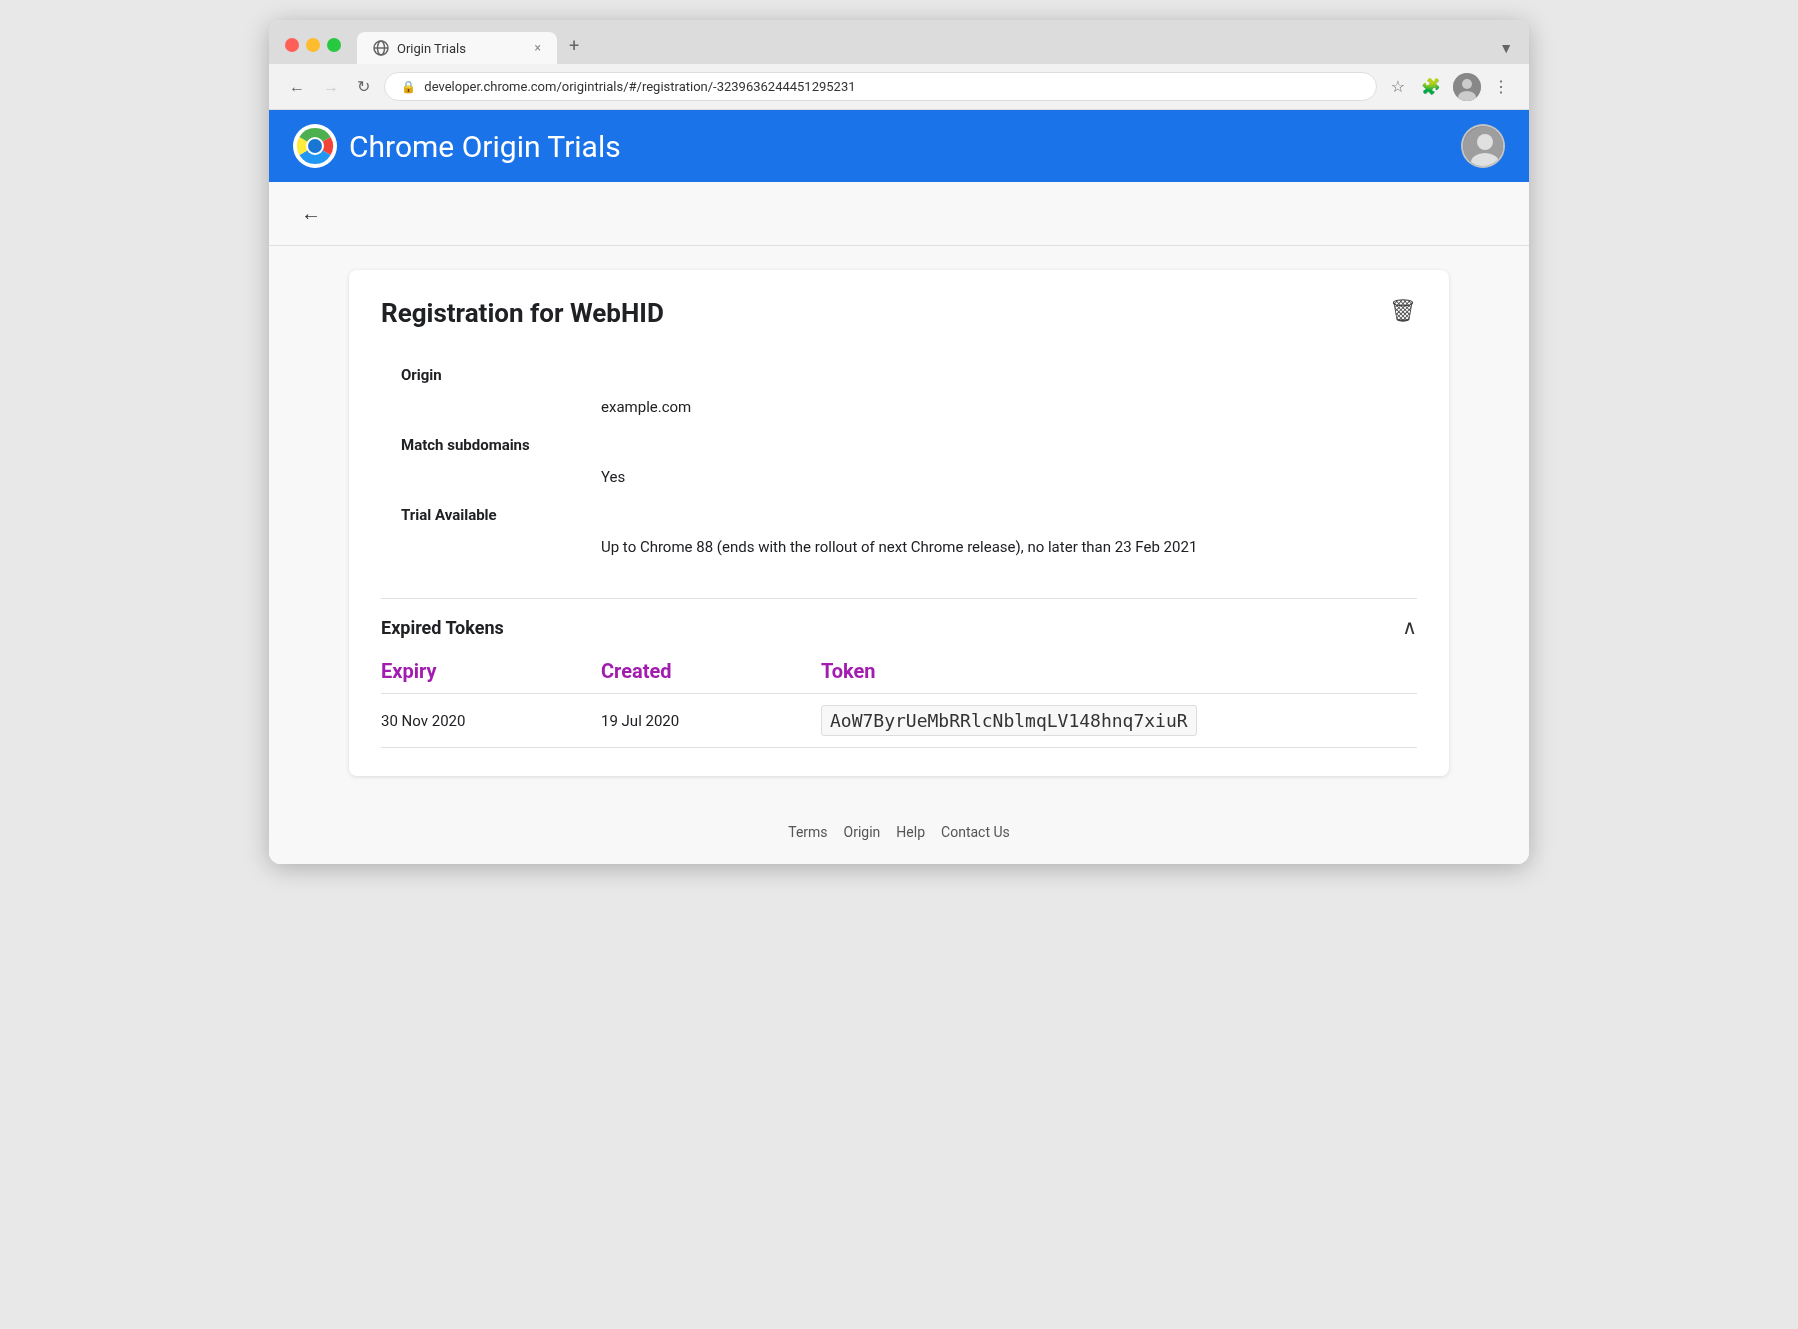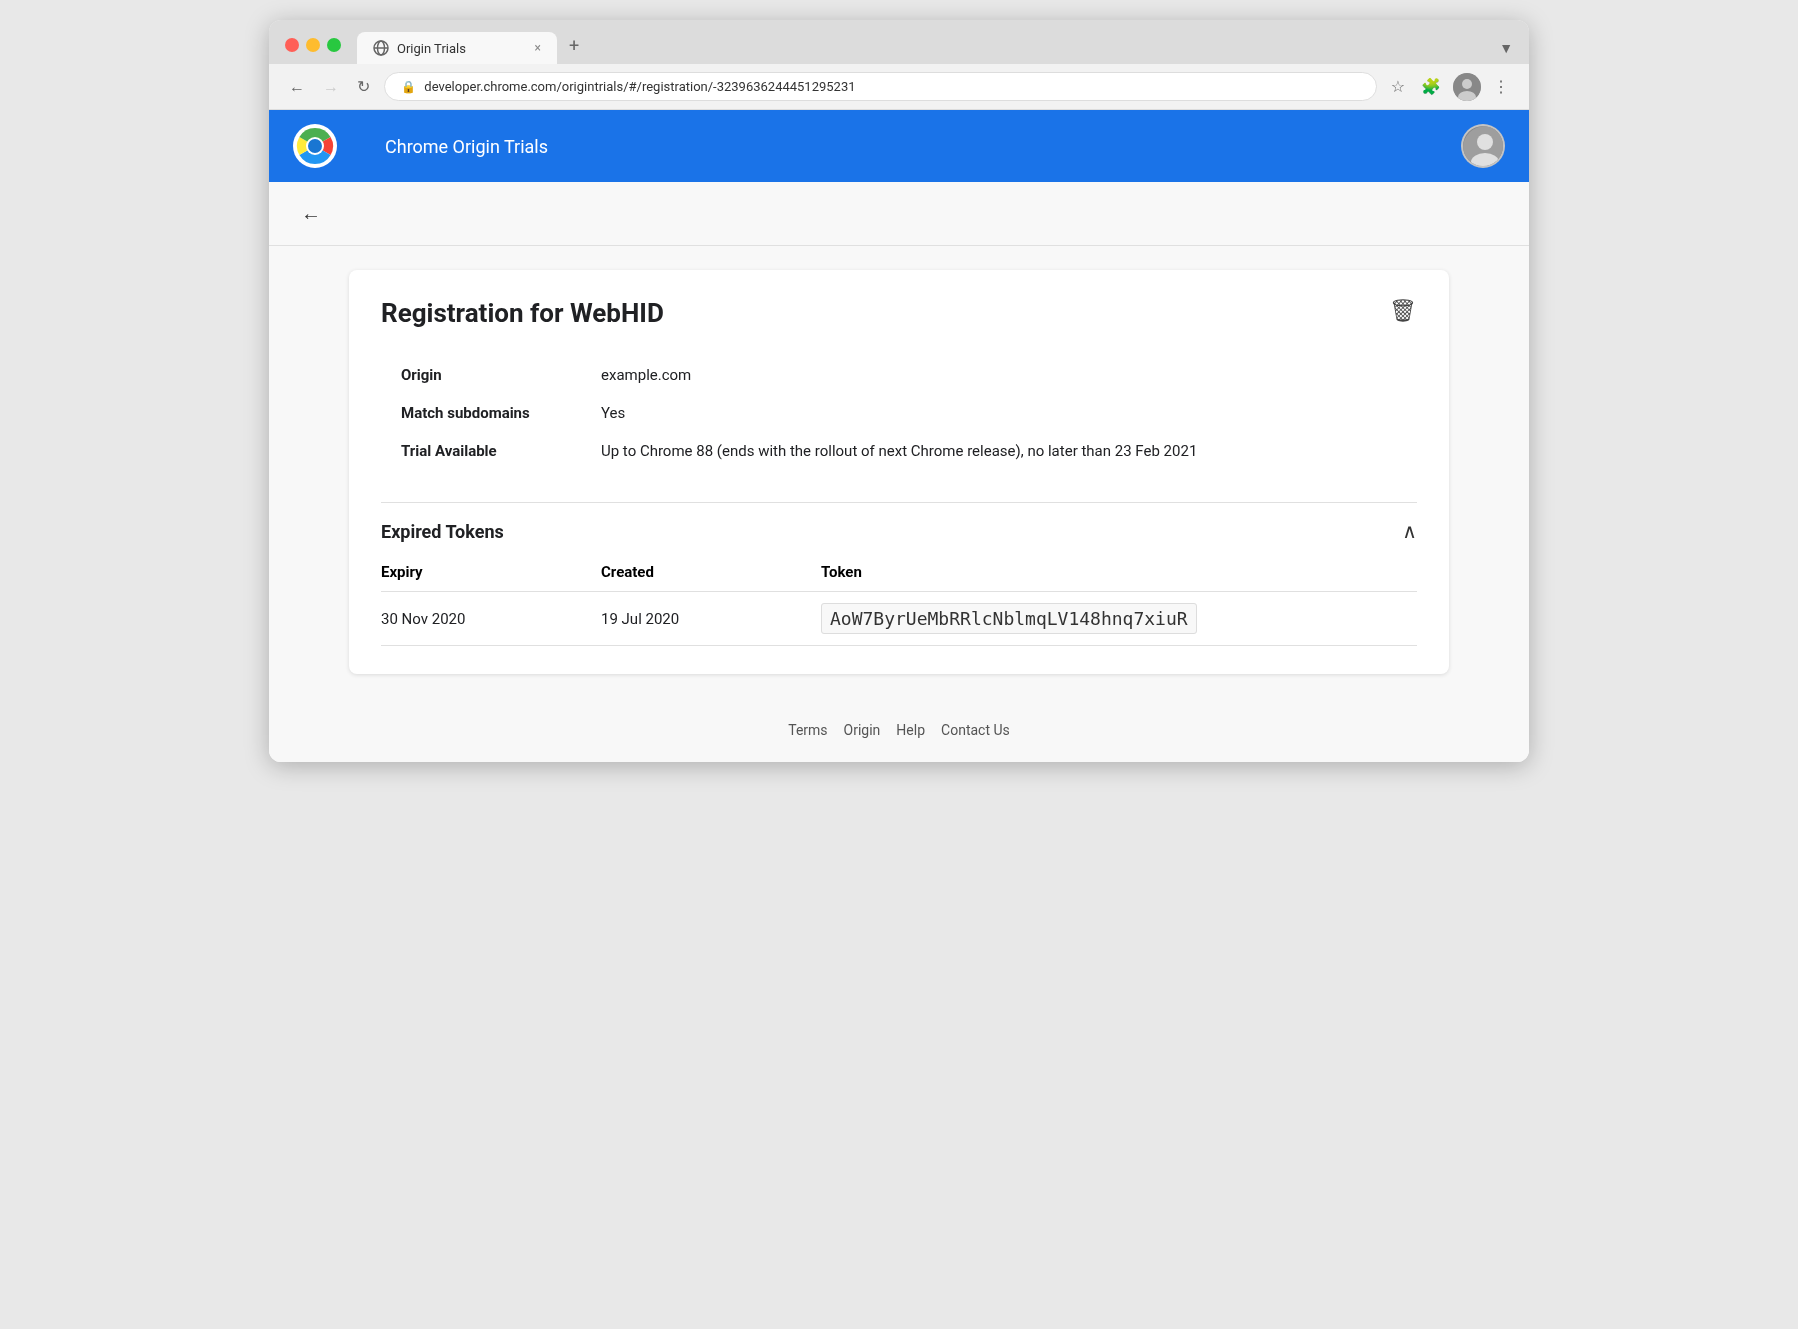--- a/index.html
+++ b/index.html
@@ -141,23 +141,22 @@
       align-items: center;
       justify-content: space-between;
     }
     .chrome-logo-area {
       display: flex;
       align-items: center;
       gap: 12px;
     }
     .chrome-title {
       color: white;
-      font-size: 18px;
+      font-size: 30px;
       font-weight: 400;
-      margin-left: 36px;
     }
     .user-avatar {
       width: 44px;
       height: 44px;
       border-radius: 50%;
       background: #888;
       overflow: hidden;
       border: 2px solid rgba(255,255,255,0.5);
     }
     
@@ -223,20 +222,21 @@
       font-size: 15px;
       color: #202124;
       width: 200px;
       flex-shrink: 0;
       margin-left: 20px;
     }
     .info-value {
       font-size: 15px;
       color: #202124;
       flex: 1;
+      margin-top: 32px;
     }
     .section-header {
       display: flex;
       align-items: center;
       justify-content: space-between;
       padding: 16px 0;
       border-top: 1px solid #e0e0e0;
       margin-top: 8px;
     }
     .section-title {
@@ -257,22 +257,22 @@
     }
     .tokens-table-header {
       display: grid;
       grid-template-columns: 220px 220px 1fr;
       border-bottom: 1px solid #e0e0e0;
       padding-bottom: 10px;
       margin-bottom: 0;
     }
     .tokens-table-header-cell {
       font-weight: 700;
-      font-size: 15px;
-      color: #000000;
+      font-size: 20px;
+      color: #a21caf;
     }
     .tokens-table-row {
       display: grid;
       grid-template-columns: 220px 220px 1fr;
       padding: 16px 0;
       border-bottom: 1px solid #e0e0e0;
       align-items: center;
     }
     .tokens-table-cell {
       font-size: 15px;

